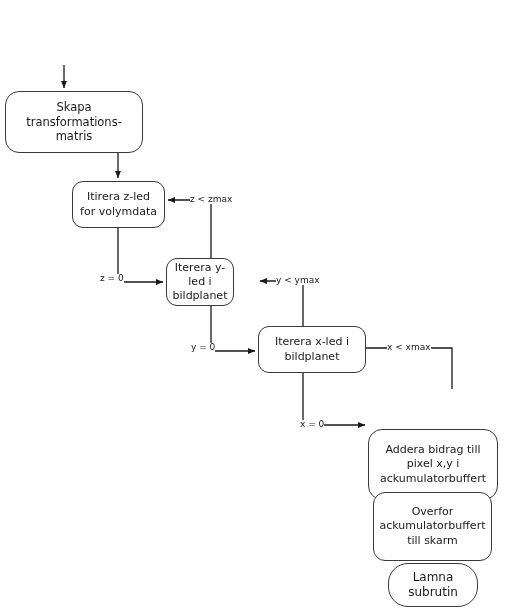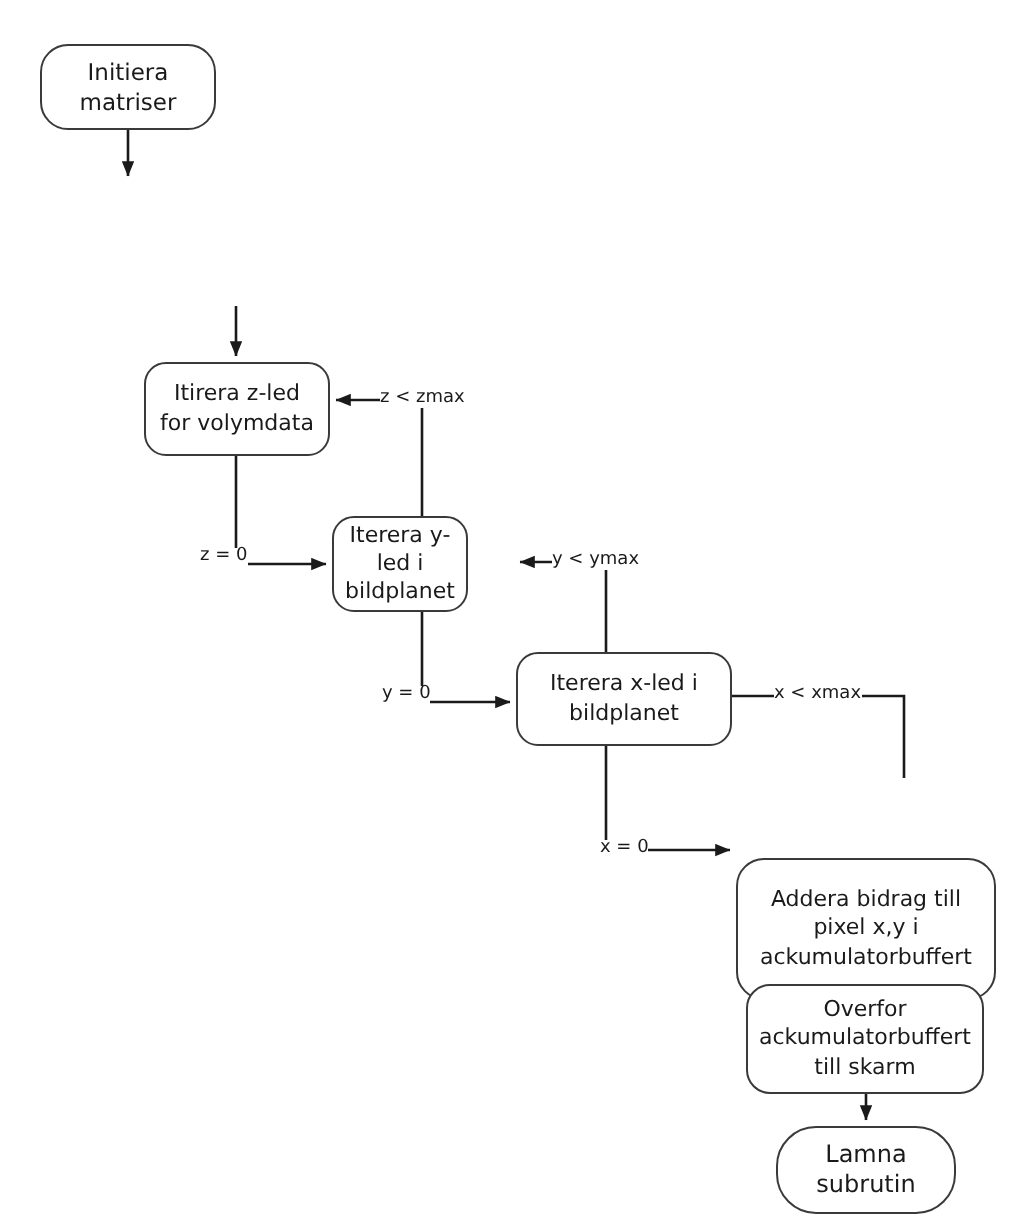--- a/index.html
+++ b/index.html
@@ -75,42 +75,42 @@
 
       <path d="M 303 373 L 303 425 L 365 425" marker-end="url(#arrow)"></path>
       <path d="M 452 389 L 452 348 L 353 348" marker-end="url(#arrow)"></path>
 
       <path d="M 433 460 L 433 489" marker-end="url(#arrow)"></path>
       <path d="M 433 547 L 433 560" marker-end="url(#arrow)"></path>
 
     </g>
   </svg>
 
-  <div class="node" style="left: 20px; top: 22px; width: 88px; height: 43px; border-radius: 14px; font-size: 11.5px; border-color: rgb(58, 58, 58); color: rgb(26, 26, 26);">
-    <span class="node-text">Initiera
-matriser</span>
+  <div class="node" style="left: 5px; top: 91px; width: 138px; height: 62px; border-radius: 14px; font-size: 11.5px; border-color: rgb(58, 58, 58); color: rgb(26, 26, 26);">
+    <span class="node-text">Skapa transformations-
+matris</span>
   </div>
   <div class="node" style="left: 72px; top: 181px; width: 93px; height: 47px; border-radius: 11px; font-size: 11px; border-color: rgb(58, 58, 58); color: rgb(26, 26, 26);">
     <span class="node-text">Itirera z-led
 for volymdata</span>
   </div>
   <div class="node" style="left: 166px; top: 258px; width: 68px; height: 48px; border-radius: 11px; font-size: 11px; border-color: rgb(58, 58, 58); color: rgb(26, 26, 26);">
     <span class="node-text">Iterera y-led i
 bildplanet</span>
   </div>
   <div class="node" style="left: 258px; top: 326px; width: 108px; height: 47px; border-radius: 11px; font-size: 11px; border-color: rgb(58, 58, 58); color: rgb(26, 26, 26);">
     <span class="node-text">Iterera x-led i
 bildplanet</span>
   </div>
   <div class="node" style="left: 368px; top: 389px; width: 130px; height: 71px; border-radius: 14px; font-size: 11px; border-color: rgb(58, 58, 58); color: rgb(26, 26, 26); margin-top: 40px;">
     <span class="node-text">Addera bidrag till
 pixel x,y i
 ackumulatorbuffert</span>
   </div>
-  <div class="node" style="left: 373px; top: 492px; width: 119px; height: 55px; border-radius: 12px; font-size: 11px; border-color: rgb(58, 58, 58); color: rgb(26, 26, 26);">
+  <div class="node" style="left: 373px; top: 492px; width: 119px; height: 69px; border-radius: 12px; font-size: 11px; border-color: rgb(58, 58, 58); color: rgb(26, 26, 26);">
     <span class="node-text">Overfor
 ackumulatorbuffert
 till skarm</span>
   </div>
   <div class="node" style="left: 388px; top: 563px; width: 90px; height: 44px; border-radius: 20px; font-size: 12px; border-color: rgb(58, 58, 58); color: rgb(26, 26, 26);">
     <span class="node-text">Lamna
 subrutin</span>
   </div>
 
   <div class="edge-label" style="left: 190px; top: 195px; font-size: 9px; color: rgb(26, 26, 26);">z &lt; zmax</div>

